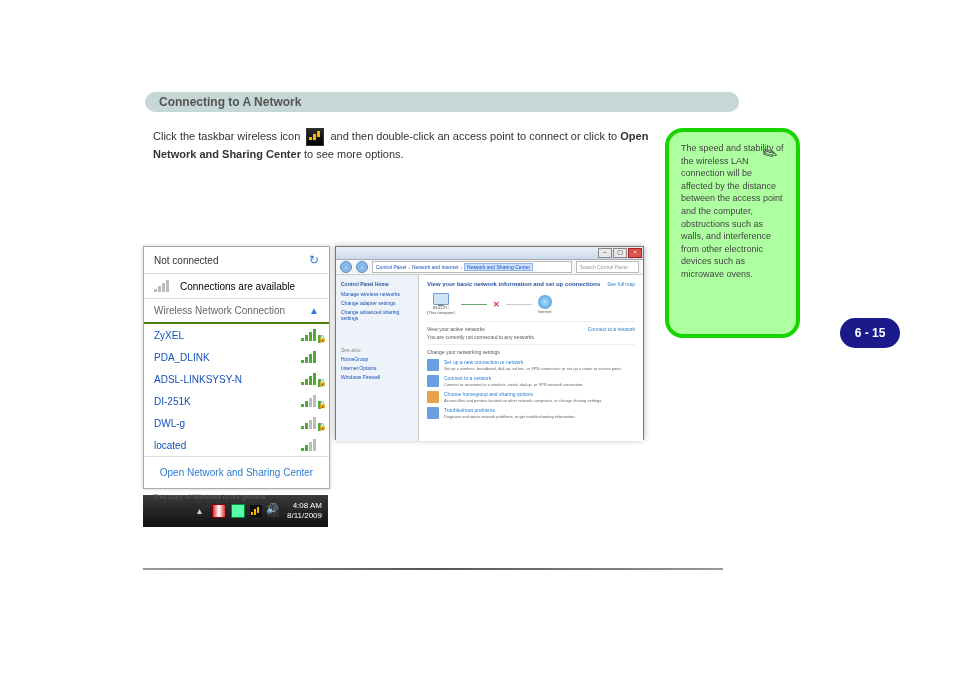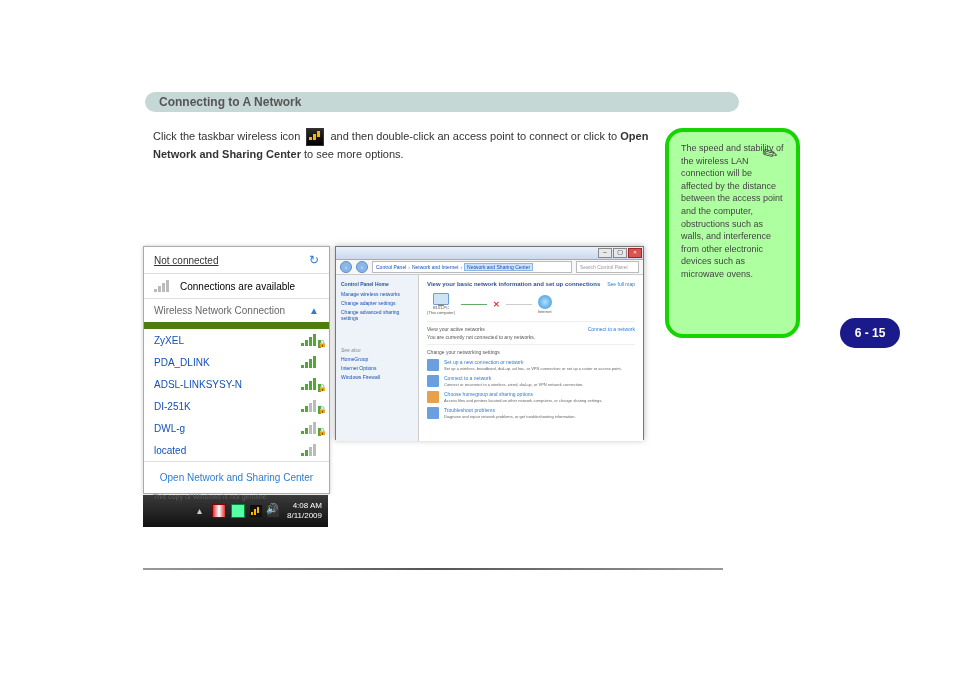--- a/index.html
+++ b/index.html
@@ -115,21 +115,21 @@
   }
   .flyout .row {
     display:flex;
     align-items:center;
     justify-content:space-between;
     padding: 6px 10px;
   }
   .flyout .nc-row {
     border-bottom:1px solid #ddd;
   }
-  .flyout .nc-label { color:#333;text-decoration:underline; }
+  .flyout .nc-label { color:#333; }
   .refresh-icon {
     color:#2d7dd2;
     font-size:12px;
   }
   .flyout .avail-row {
     border-bottom:1px solid #ddd;
     font-size:10px;
   }
   .bars {
     display:inline-block;
@@ -145,21 +145,21 @@
   .bars .b4{left:12px;height:12px;}
   .bars.gray span{background:#bbb;}
   .bars.half .b3,.bars.half .b4{background:#bbb;}
   .bars .lock{
     position:absolute;right:-2px;bottom:-2px;font-size:7px;color:#d98a00;
   }
   .flyout .sec-title {
     padding:6px 10px;
     color:#666;
     display:flex;justify-content:space-between;align-items:center;
-    border-bottom:7px solid #4d7c0f;
+    border-bottom:2px solid #4d7c0f;
   }
   .flyout .net {
     padding:5px 10px;
     display:flex;justify-content:space-between;align-items:center;
     color:#1550b5;
     cursor:pointer;
   }
   .flyout .openlink {
     text-align:center;
     padding:10px 0;

